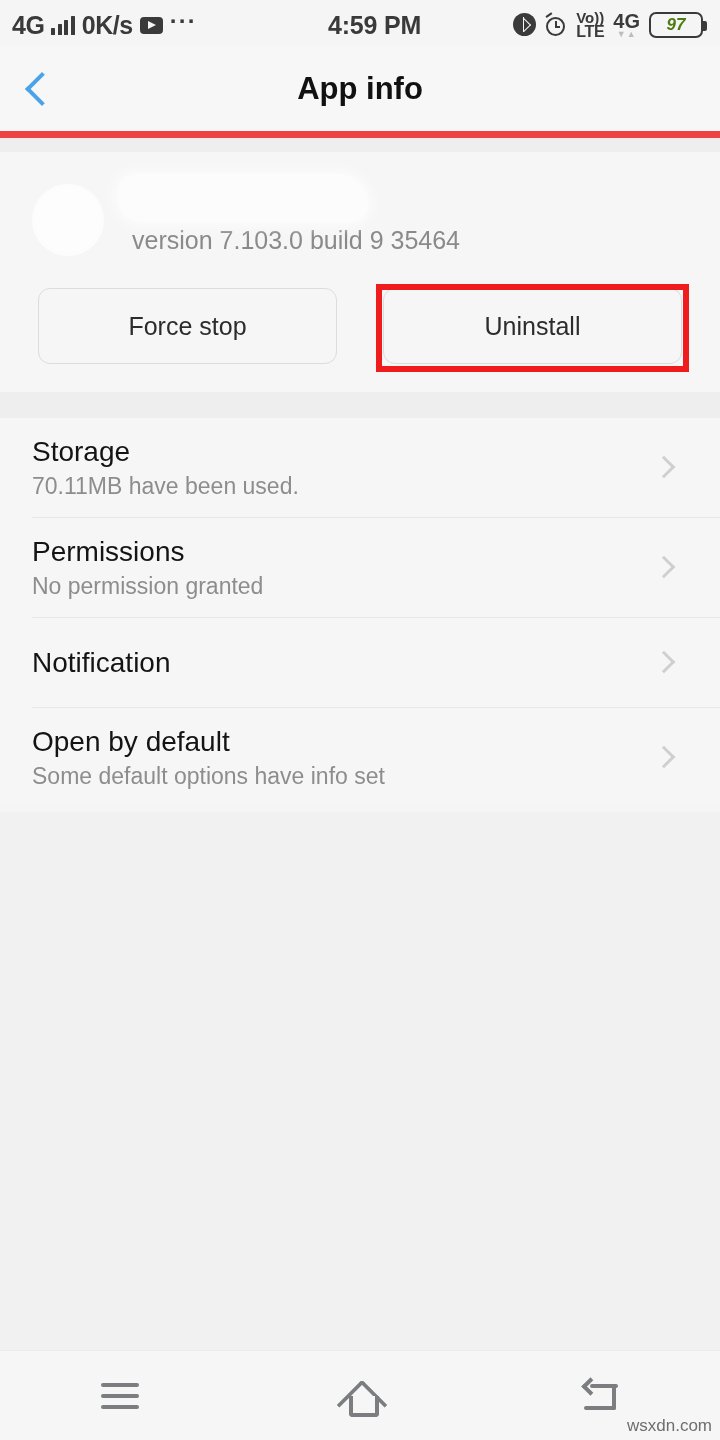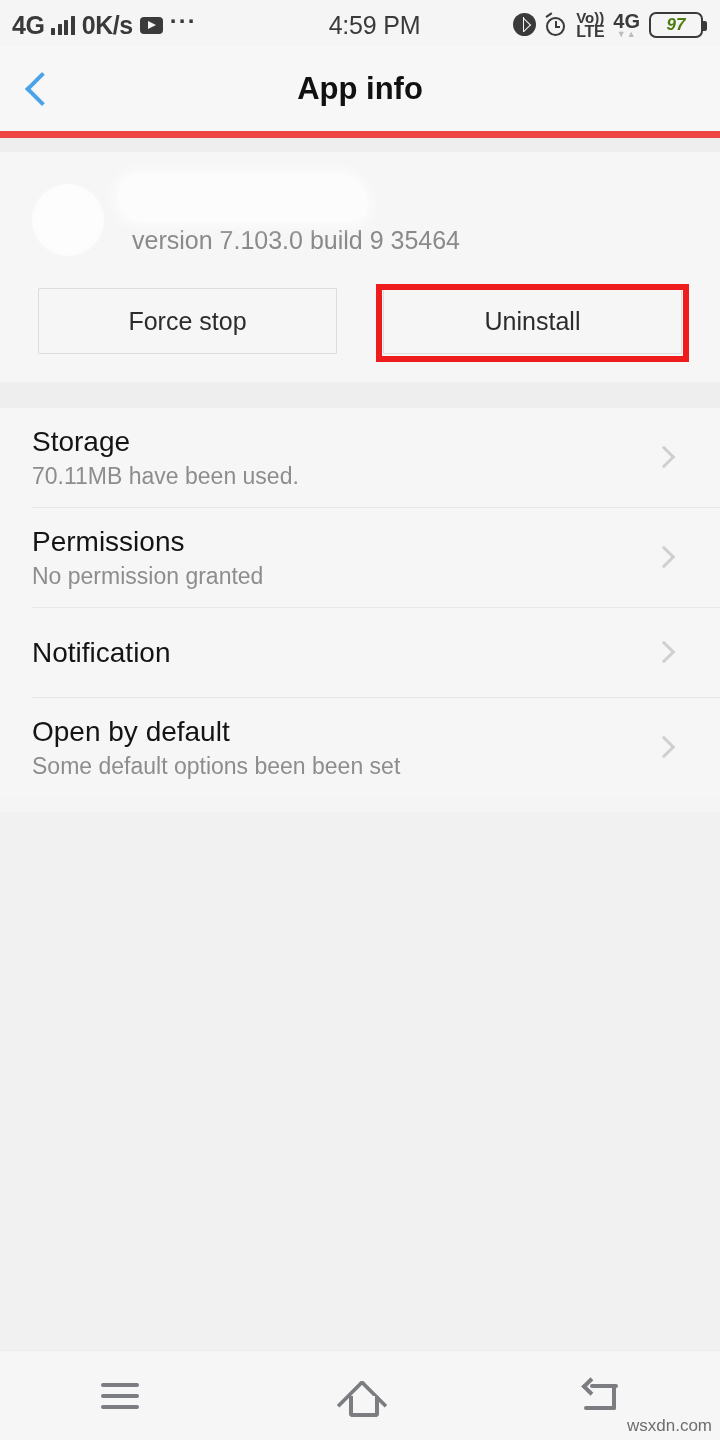--- a/index.html
+++ b/index.html
@@ -77,21 +77,21 @@
     font-weight: bold;
     position: relative;
     top: -4px;
   }
 
   .sb-clock {
     position: absolute;
     left: 0; right: 0;
     text-align: center;
     font-size: 25px;
-    font-weight: normal;
+    font-weight: bold;
     color: #3a3a3a;
     letter-spacing: -0.2px;
     margin-left: 29px;
   }
 
   .sb-right {
     margin-left: auto;
     display: flex;
     align-items: center;
     gap: 9px;
@@ -285,23 +285,23 @@
     margin-top: 4px;
   }
 
   .btn-row {
     display: flex;
     padding: 22px 38px 28px 38px;
     gap: 46px;
   }
   .act-btn {
     flex: 1;
-    height: 66px;
+    height: 76px;
     border: 1.5px solid #dcdcdc;
-    border-radius: 1px;
+    border-radius: 12px;
     background: #f6f6f6;
     display: flex;
     align-items: center;
     justify-content: center;
     font-size: 25px;
     color: #2c2c2c;
     cursor: pointer;
     position: relative;
   }
   .highlight-box {
@@ -554,21 +554,21 @@
     <div class="li-inner" style="padding:28px 0 27px 0;">
       <div class="li-title">Notification</div>
     </div>
     <span class="chev-right"></span>
   </div>
   <div class="divider"></div>
 
   <div class="list-item">
     <div class="li-inner">
       <div class="li-title">Open by default</div>
-      <div class="li-sub">Some default options been been set</div>
+      <div class="li-sub">Some default options have info set</div>
     </div>
     <span class="chev-right"></span>
   </div>
 
 </div>
 
 <div class="filler"></div>
 
 <div class="nav-bar">
   <div class="nav-btn">

